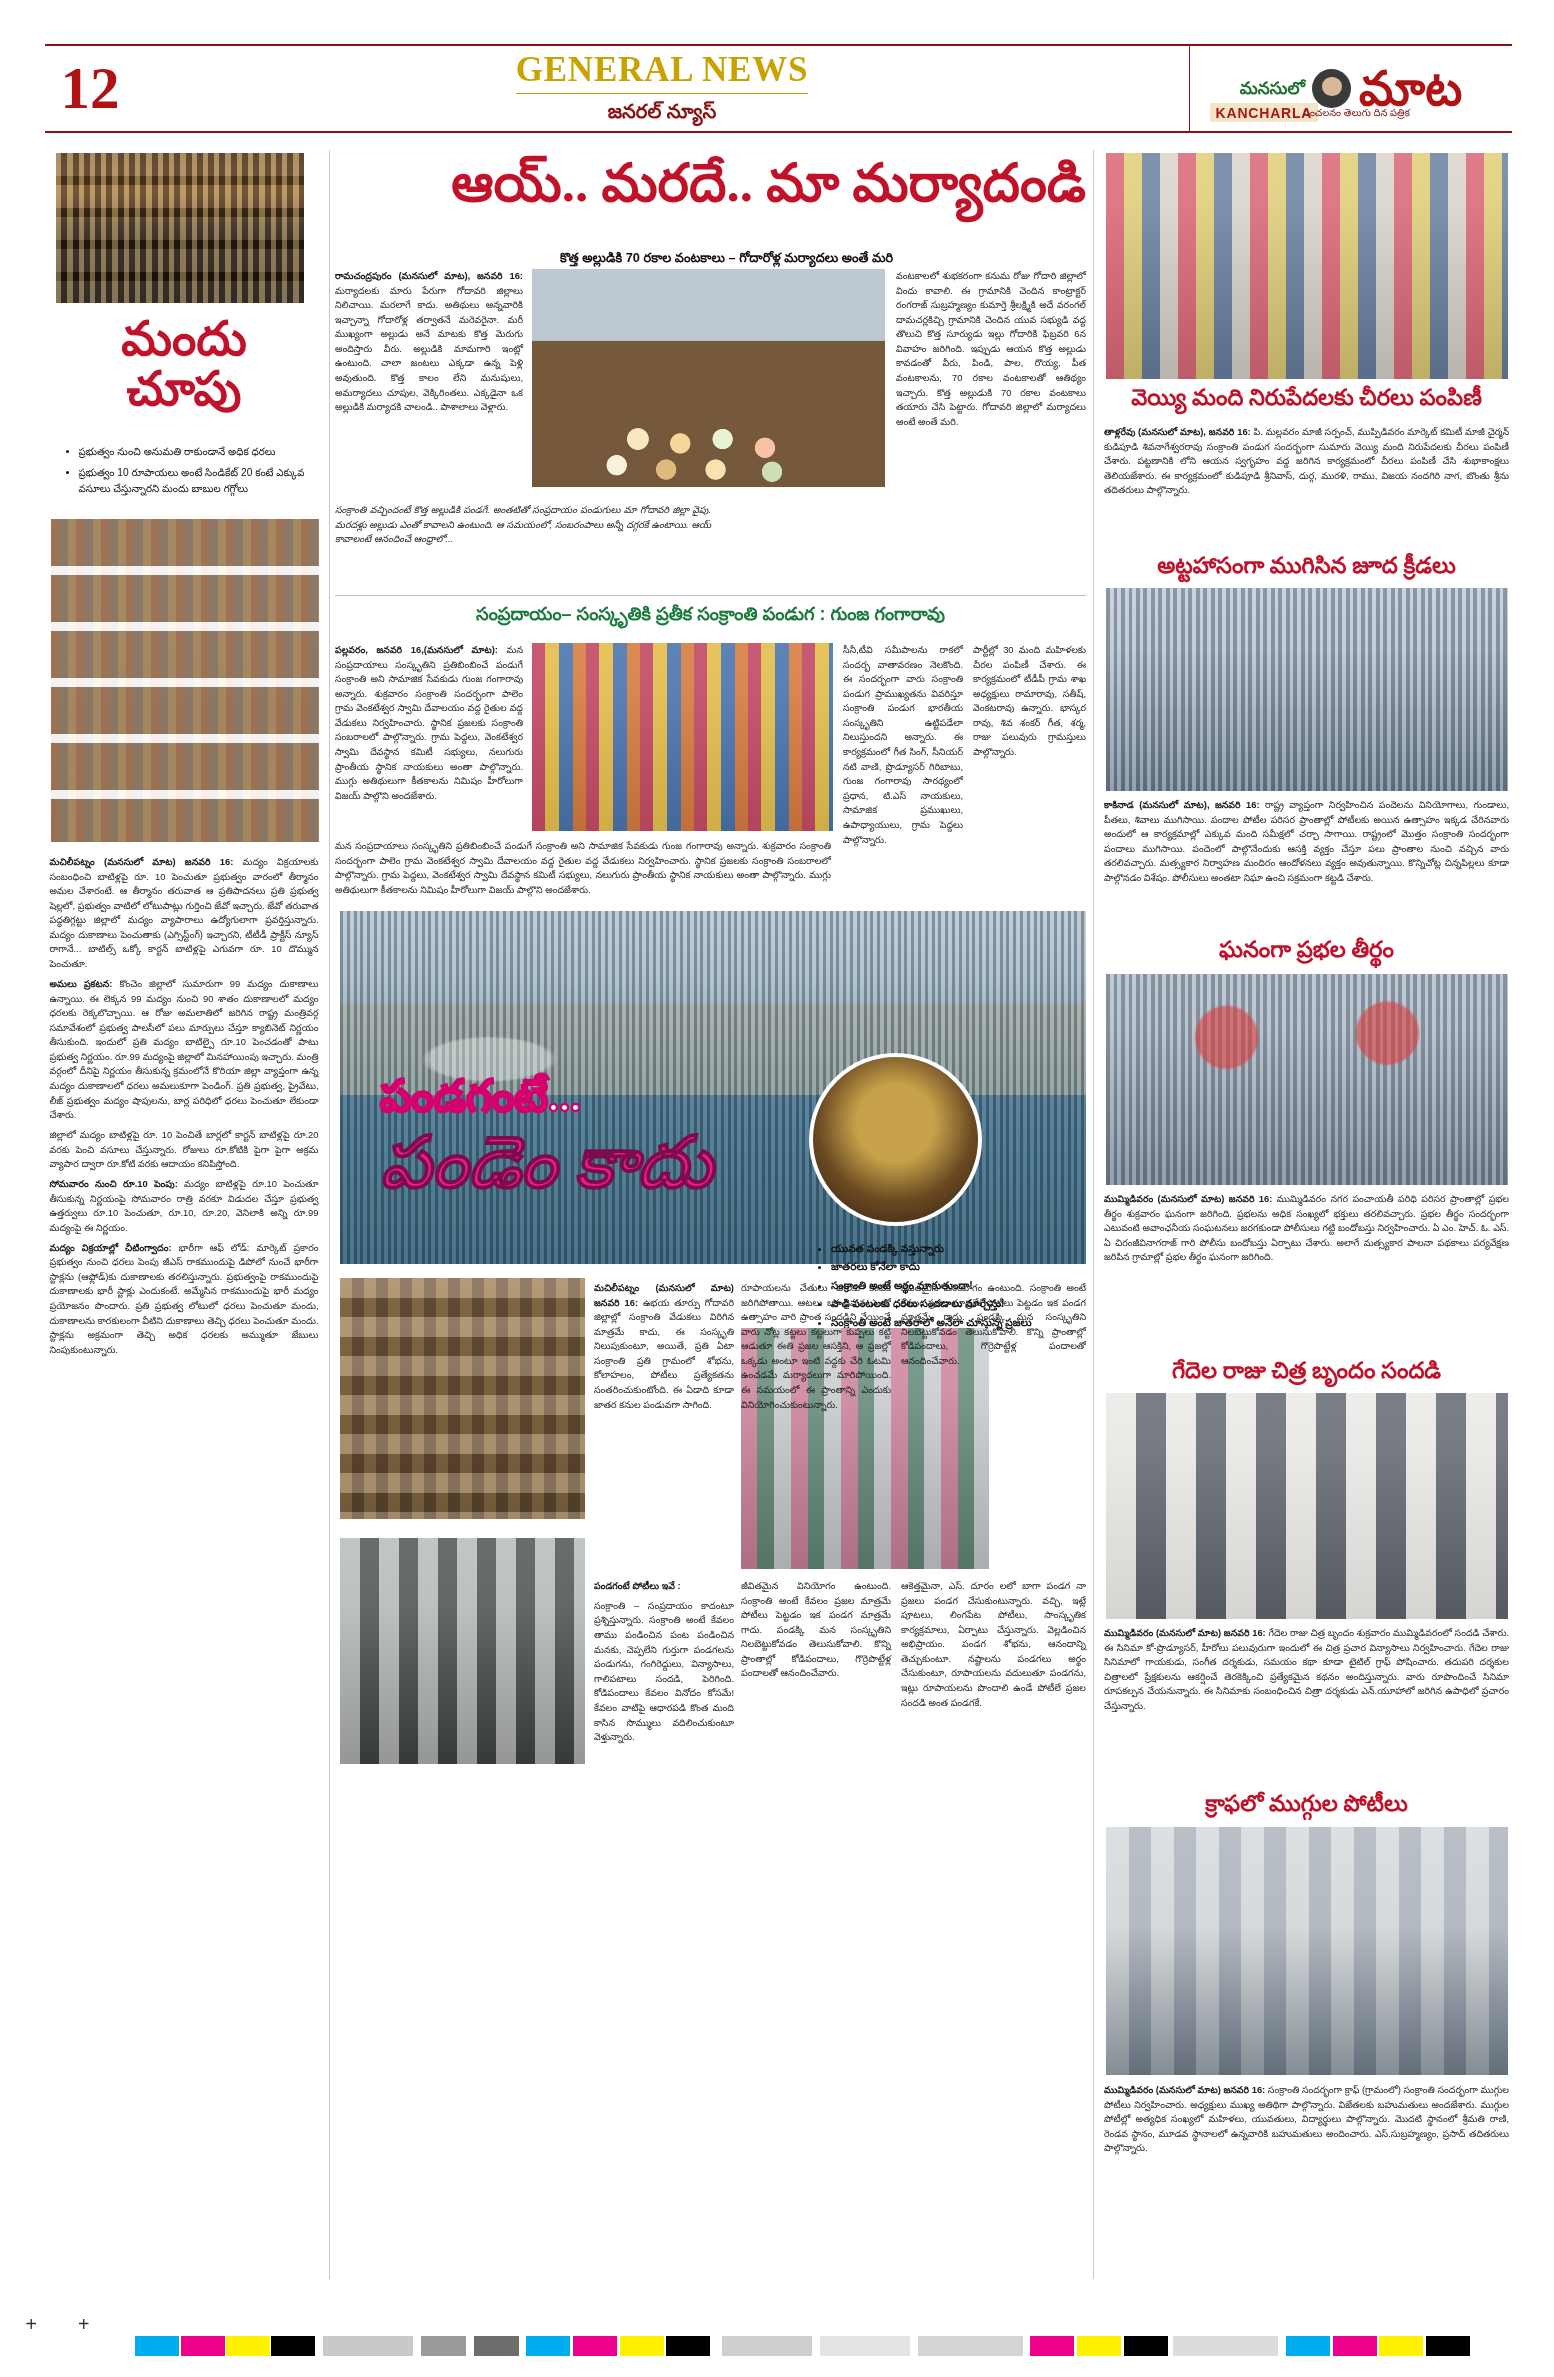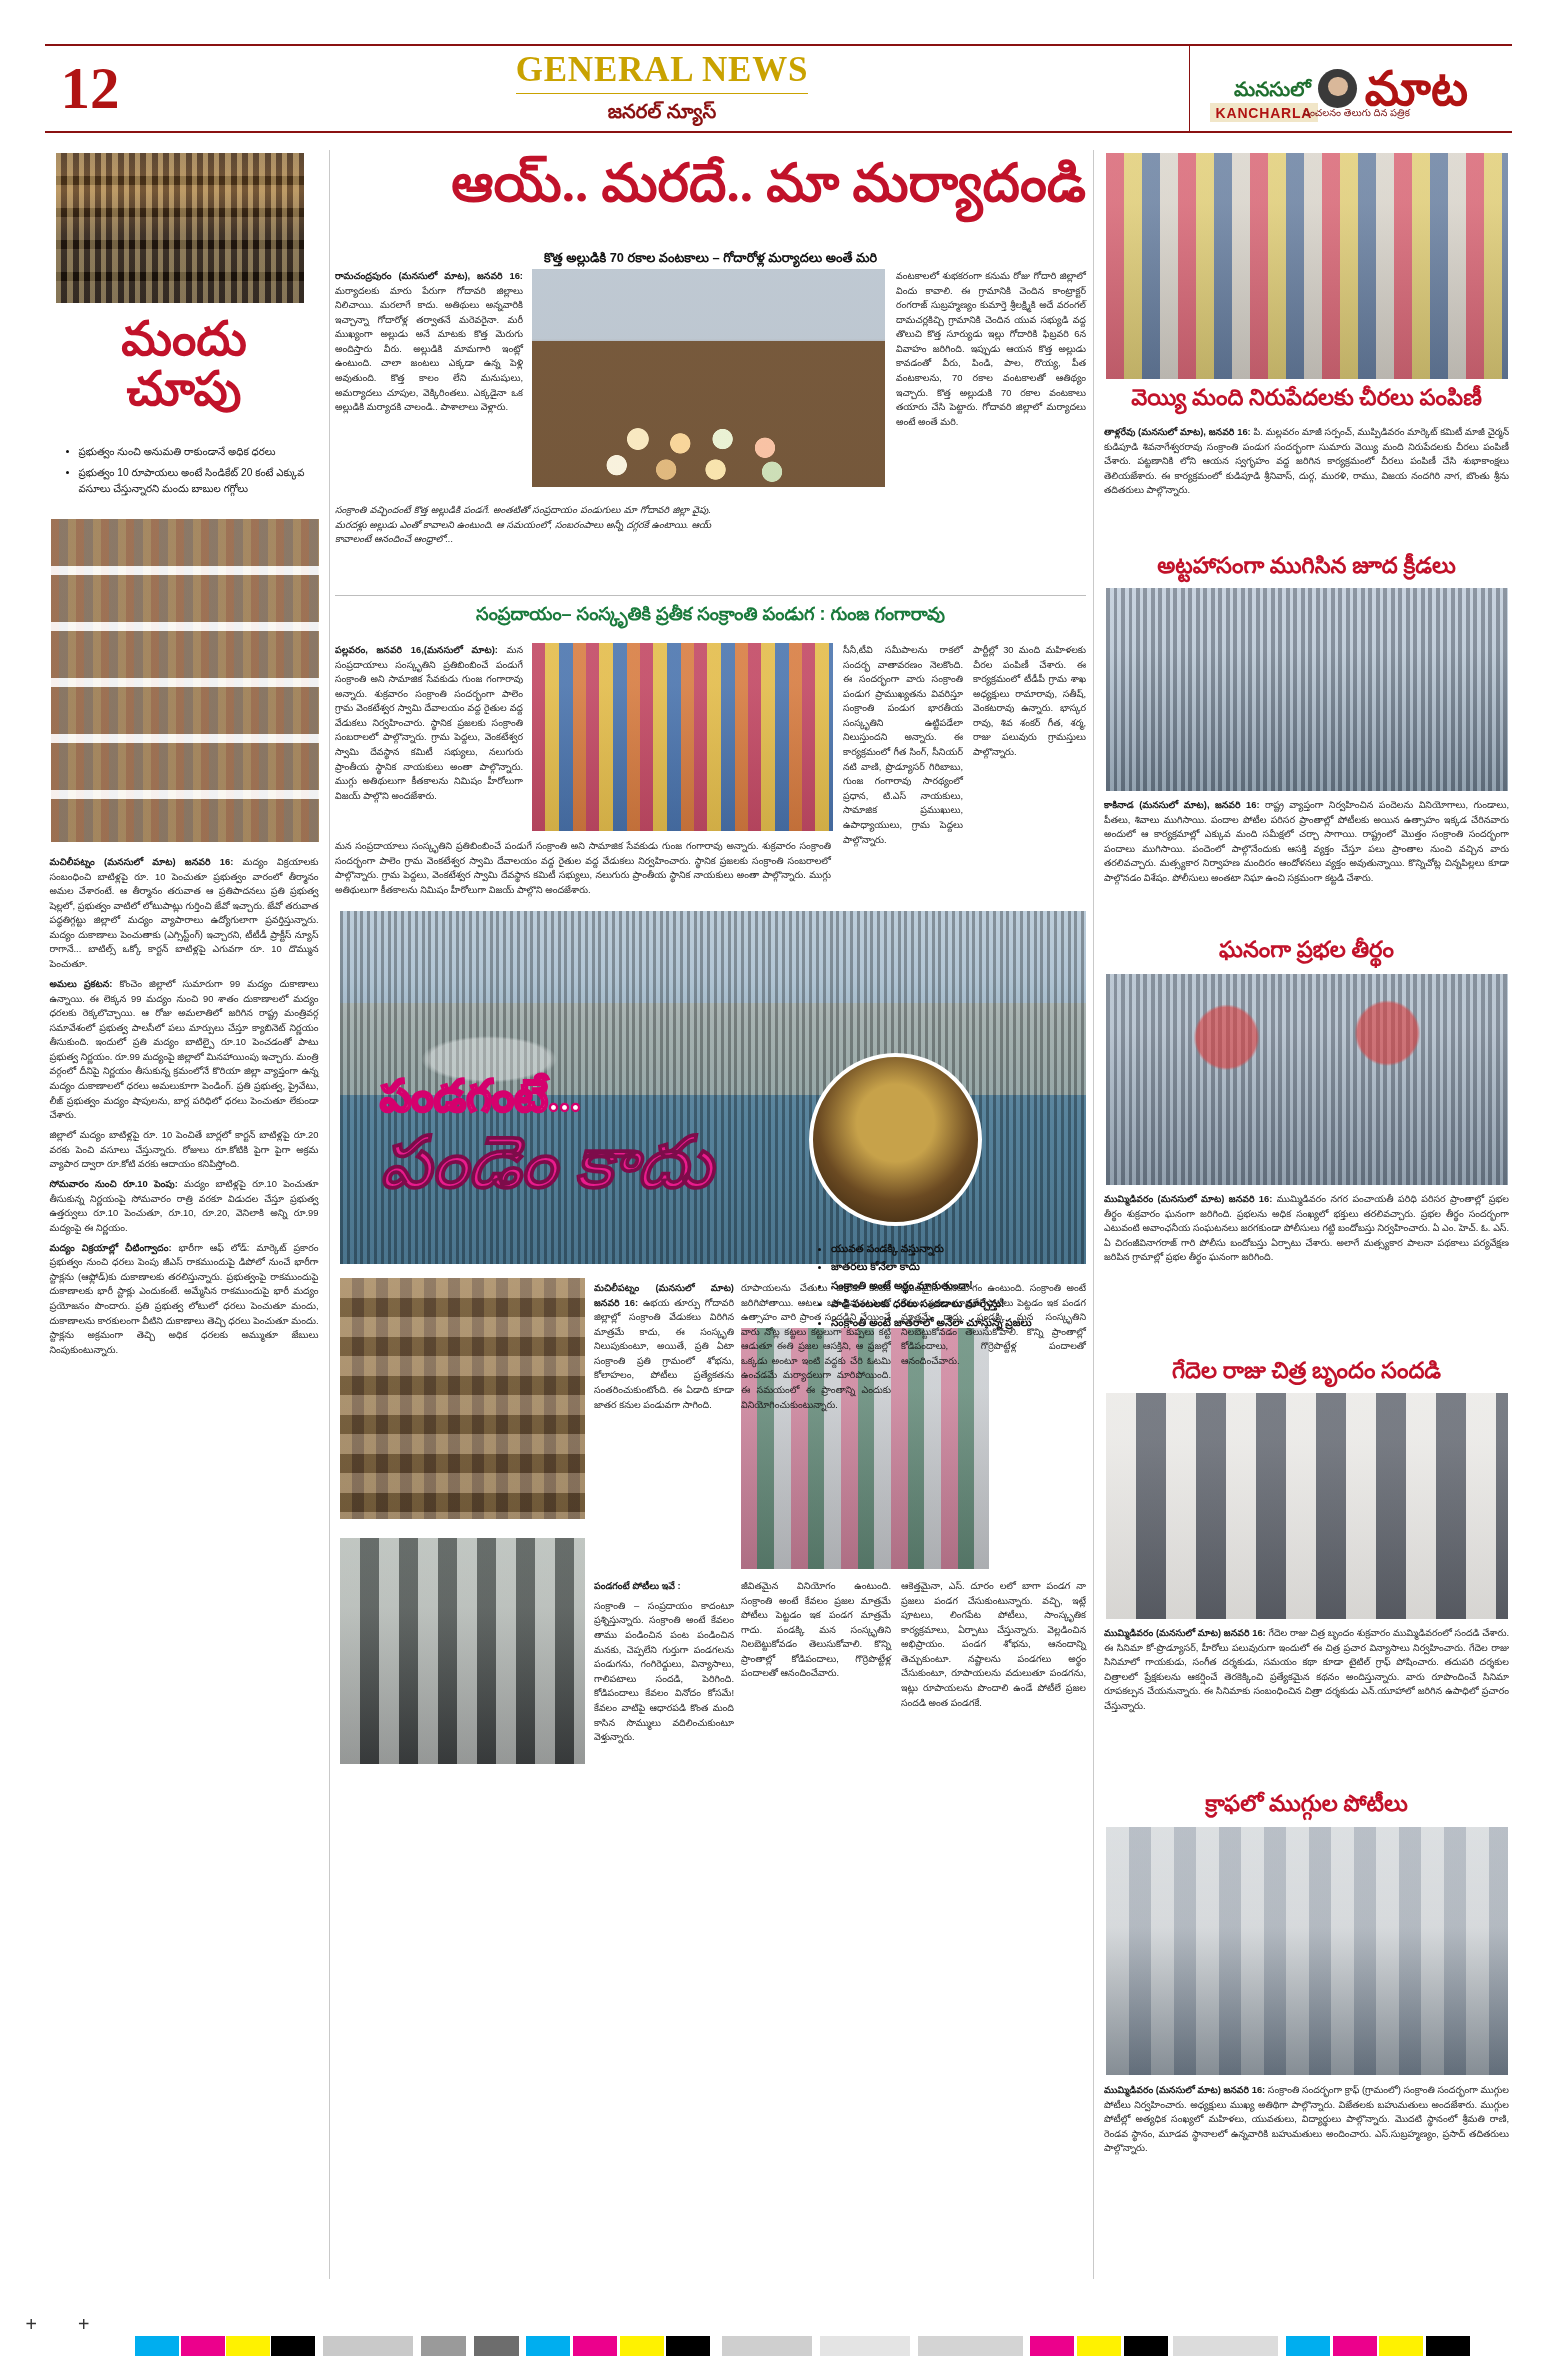--- a/index.html
+++ b/index.html
@@ -58,21 +58,21 @@
   }
   .mh-title .t-te { font-size: 19.6px; color:#8a1111; margin-top:6px; font-weight:bold; }
   .mh-logo {
     width: 323px;
     border-left: 1.5px solid #8a1111;
     display:flex; align-items:center; justify-content:center;
     position: relative;
   }
   .logo-box { display:flex; align-items:center; gap:7.5px; }
   .logo-mana {
-    font-size: 20px; color:#1f6f2f; font-weight:bold; line-height:1;
+    font-size: 17px; color:#1f6f2f; font-weight:bold; line-height:1;
   }
   .logo-maata {
     font-size: 48px; color:#b01313; font-weight:bold; line-height:0.9;
     font-family: "Liberation Serif", serif;
   }
   .logo-face {
     width: 39px; height: 39px; border-radius: 50%;
     background: #3a3a3a; position: relative; overflow:hidden;
   }
   .logo-face:after{
@@ -224,21 +224,21 @@
         <p><b>అమలు ప్రకటన:</b> <span>కొంచెం జిల్లాలో సుమారుగా 99 మద్యం దుకాణాలు ఉన్నాయి. ఈ లెక్కన 99 మద్యం నుంచి 90 శాతం దుకాణాలలో మద్యం ధరలకు రెక్కలొచ్చాయి. ఆ రోజు అమలాతిలో జరిగిన రాష్ట్ర మంత్రివర్గ సమావేశంలో ప్రభుత్వ పాలసీలో పలు మార్పులు చేస్తూ క్యాబినెట్ నిర్ణయం తీసుకుంది. ఇందులో ప్రతి మద్యం బాటిల్పై రూ.10 పెంచడంతో పాటు ప్రభుత్వ నిర్ణయం. రూ.99 మద్యంపై జిల్లాలో మినహాయింపు ఇచ్చారు. మంత్రి వర్గంలో దీనిపై నిర్ణయం తీసుకున్న క్రమంలోనే కొరియా జిల్లా వ్యాప్తంగా ఉన్న మద్యం దుకాణాలలో ధరలు అమలుకూగా పెండింగ్. ప్రతి ప్రభుత్వ, ప్రైవేటు, లీజ్ ప్రభుత్వం మద్యం షాపులను, బార్ల పరిధిలో ధరలు పెంచుతూ లేకుండా చేశారు.</span></p>
         <p>జిల్లాలో మద్యం బాటిళ్లపై రూ. 10 పెంచితే బార్లలో కార్టన్ బాటిళ్లపై రూ.20 వరకు పెంచి వసూలు చేస్తున్నారు. రోజులు రూ.కోటికి పైగా పైగా అక్రమ వ్యాపార ద్వారా రూ.కోటి వరకు ఆదాయం కనిపిస్తోంది.</p>
         <p><b>సోమవారం నుంచి రూ.10 పెంపు:</b> <span>మద్యం బాటిళ్లపై రూ.10 పెంచుతూ తీసుకున్న నిర్ణయంపై సోమవారం రాత్రి వరకూ విడుదల చేస్తూ ప్రభుత్వ ఉత్తర్వులు రూ.10 పెంచుతూ, రూ.10, రూ.20, వెనిలాకి అన్ని రూ.99 మద్యంపై ఈ నిర్ణయం.</span></p>
         <p><b>మద్యం విక్రయాల్లో చీటింగ్వాదం:</b> <span>భారీగా ఆఫ్ లోడ్: మార్కెట్ ప్రకారం ప్రభుత్వం నుంచి ధరలు పెంపు జీఎస్ రాకముందుపై డిపోలో నుంచే భారీగా స్టాక్లను (ఆఫ్లోడ్)కు దుకాణాలకు తరలిస్తున్నారు. ప్రభుత్వంపై రాకముందుపై దుకాణాలకు భారీ స్టాక్లు ఎందుకంటే. అమ్మేసిన రాకముందుపై భారీ మద్యం ప్రయోజనం పొందారు. ప్రతి ప్రభుత్వ లోటులో ధరలు పెంచుతూ మందు, దుకాణాలను కారకులంగా వీటిని దుకాణాలు తెచ్చి ధరలు పెంచుతూ మందు. స్టాక్లను అక్రమంగా తెచ్చి అధిక ధరలకు అమ్ముతూ జేబులు నింపుకుంటున్నారు.</span></p>
       </div>
     </div>
 
     <div class="col-mid">
 
       <div class="big-head" style="position:absolute; left:0; top:6px; width:751px;text-align:right;">ఆయ్.. మరదే.. మా మర్యాదండి</div>
-      <div class="sub-head" style="position:absolute; left:0; top:89px; width:751px;">కొత్త అల్లుడికి 70 రకాల వంటకాలు – గోదారోళ్ల మర్యాదలు అంతే మరి</div>
+      <div class="sub-head" style="position:absolute; left:16px; top:89px; width:751px;">కొత్త అల్లుడికి 70 రకాల వంటకాలు – గోదారోళ్ల మర్యాదలు అంతే మరి</div>
 
       <div class="photo" style="left:197px; top:119px; width:353px; height:218px;
                   background:linear-gradient(180deg,#c9cfd6 0%,#b8bfc7 32%,#6d533c 33%,#5a4430 100%);">
         <div class="ph-inner" style="background:
              radial-gradient(circle at 30% 78%, rgba(255,240,200,.95) 0 10.5px, transparent 11.3px),
              radial-gradient(circle at 42% 80%, rgba(255,220,160,.95) 0 9.8px, transparent 10.5px),
              radial-gradient(circle at 54% 78%, rgba(240,250,220,.95) 0 9.8px, transparent 10.5px),
              radial-gradient(circle at 66% 82%, rgba(255,200,170,.95) 0 9.8px, transparent 10.5px),
              radial-gradient(circle at 24% 90%, rgba(255,250,230,.95) 0 9.8px, transparent 10.5px),
              radial-gradient(circle at 38% 92%, rgba(230,190,130,.95) 0 9.8px, transparent 10.5px),

